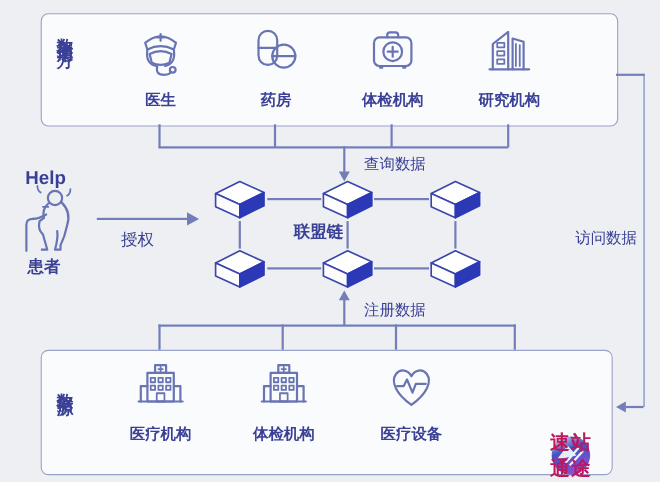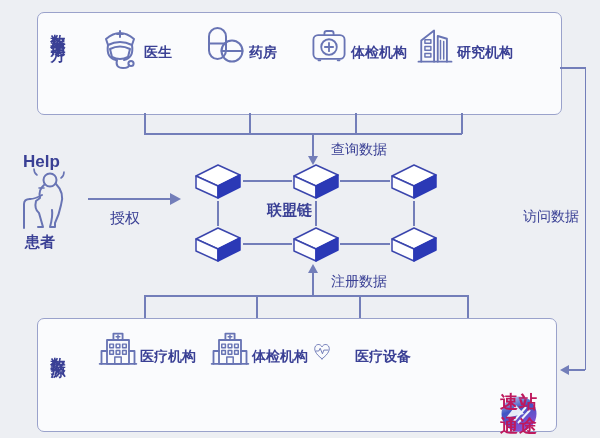--- a/index.html
+++ b/index.html
@@ -9,21 +9,21 @@
     font-family:"Liberation Sans","DejaVu Sans",sans-serif;
     color:#3a4095;
   }
   .panel{
     position:absolute;background:#fafbfd;border:1px solid #9aa2cb;border-radius:7px;
   }
   .vtitle{
     position:absolute;writing-mode:vertical-rl;text-orientation:upright;
     font-size:15px;font-weight:bold;letter-spacing:3px;color:#3a4095;
   }
-  .item{position:absolute;width:100px;display:flex;flex-direction:row;align-items:center;}
+  .item{position:absolute;width:100px;display:flex;flex-direction:column;align-items:center;}
   .item .ic{width:48px;height:48px;}
   .item .lb{margin-top:11px;font-size:14px;font-weight:600;white-space:nowrap;}
   .hline,.vline{position:absolute;background:#737eb9;}
   .hline{height:1.5px;}
   .vline{width:1.5px;}
   .ah{position:absolute;width:0;height:0;}
   .ah-down{border-left:5px solid transparent;border-right:5px solid transparent;border-top:9px solid #737eb9;}
   .ah-up{border-left:5px solid transparent;border-right:5px solid transparent;border-bottom:9px solid #737eb9;}
   .ah-left{border-top:5px solid transparent;border-bottom:5px solid transparent;border-right:9px solid #737eb9;}
   .ah-right{border-top:6px solid transparent;border-bottom:6px solid transparent;border-left:11px solid #737eb9;}
@@ -215,21 +215,21 @@
       <rect class="stroke-thin" x="15" y="23.5" width="4" height="4"></rect>
         <rect class="stroke-thin" x="22" y="23.5" width="4" height="4"></rect>
         <rect class="stroke-thin" x="29" y="23.5" width="4" height="4"></rect>
       <rect class="stroke-thin" x="20.5" y="30.5" width="7" height="7.5"></rect>
       <path class="stroke" d="M12,24 H6 V38 M36,24 H42 V38"></path>
       <path class="stroke" d="M4,38 H44"></path>
     </svg>
     <div class="lb">体检机构</div>
   </div>
 
-  <div class="item" style="left:273px;top:8px;gap:22px;">
+  <div class="item" style="left:286px;top:8px;">
     <svg class="ic" viewBox="0 0 48 48">
       <path class="stroke" d="M24,41 C10,31 5,20 10,13 C14,8 21,9 24,15 C27,9 34,8 38,13 C43,20 38,31 24,41 Z"></path>
       <path class="stroke" d="M11,24 h6 l3,-6 l5,12 l3,-8 h9"></path>
     </svg>
     <div class="lb">医疗设备</div>
   </div>
 
 </div>
 
 <div style="position:absolute;left:500px;top:395px;display:flex;align-items:center;z-index:5;">

